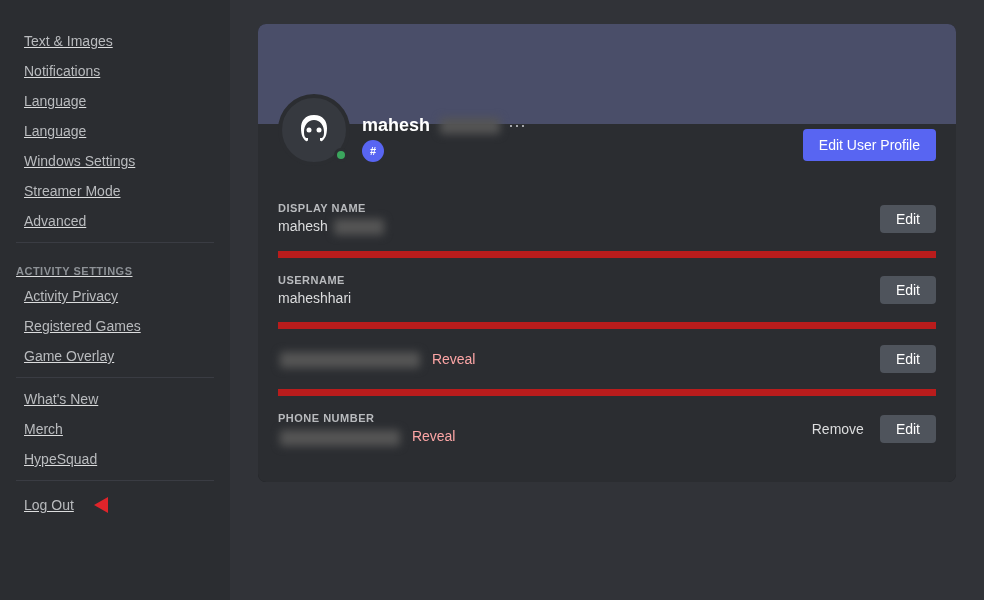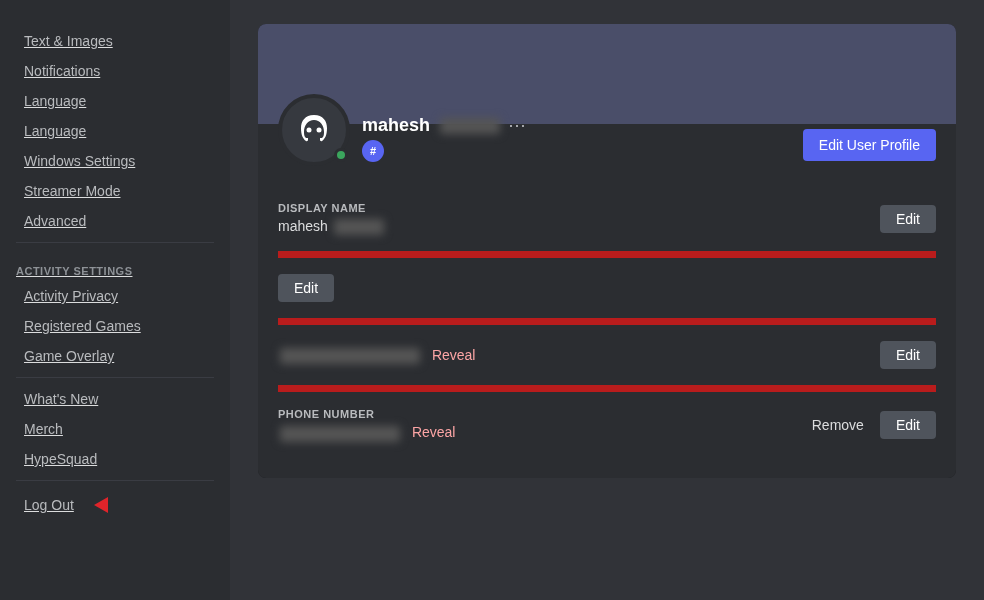--- a/index.html
+++ b/index.html
@@ -348,20 +348,24 @@
             <span>mahesh</span>
             <span class="username-blurred" style="width:50px;"></span>
           </div>
         </div>
         <div class="field-actions">
           <button class="edit-btn">Edit</button>
         </div>
       </div>
 
       <div class="field-row">
+        <div class="field-left">
+          <div class="field-label">USERNAME</div>
+          <div class="field-value">maheshhari</div>
+        </div>
         <div class="field-actions">
           <button class="edit-btn">Edit</button>
         </div>
       </div>
 
       <div class="field-row">
         <div class="field-left">
           <div class="field-value">
             <span class="username-blurred" style="width:140px;"></span>
             <span class="reveal-link">Reveal</span>

